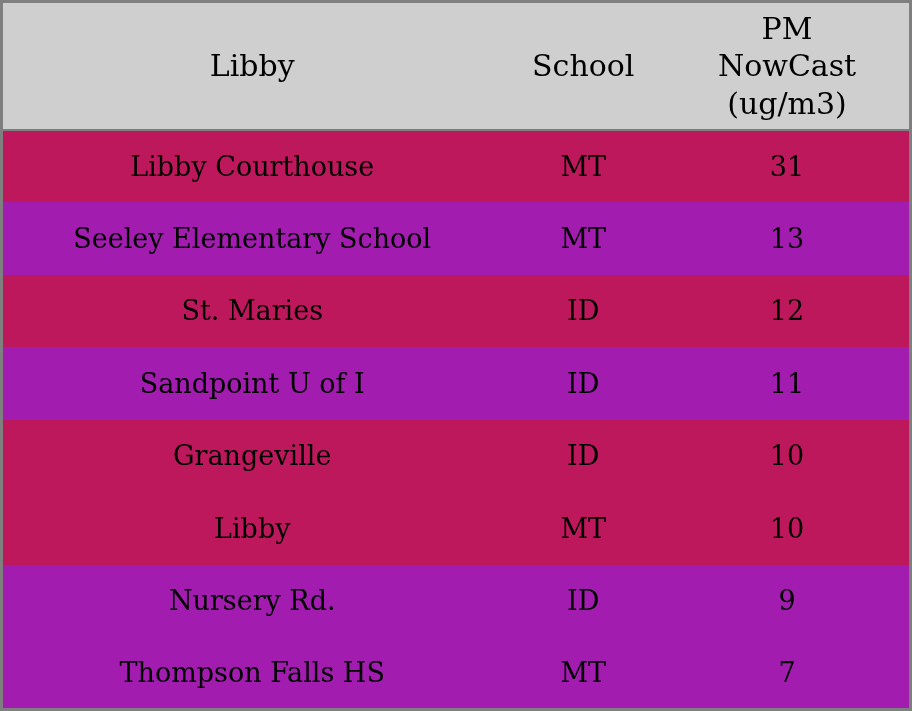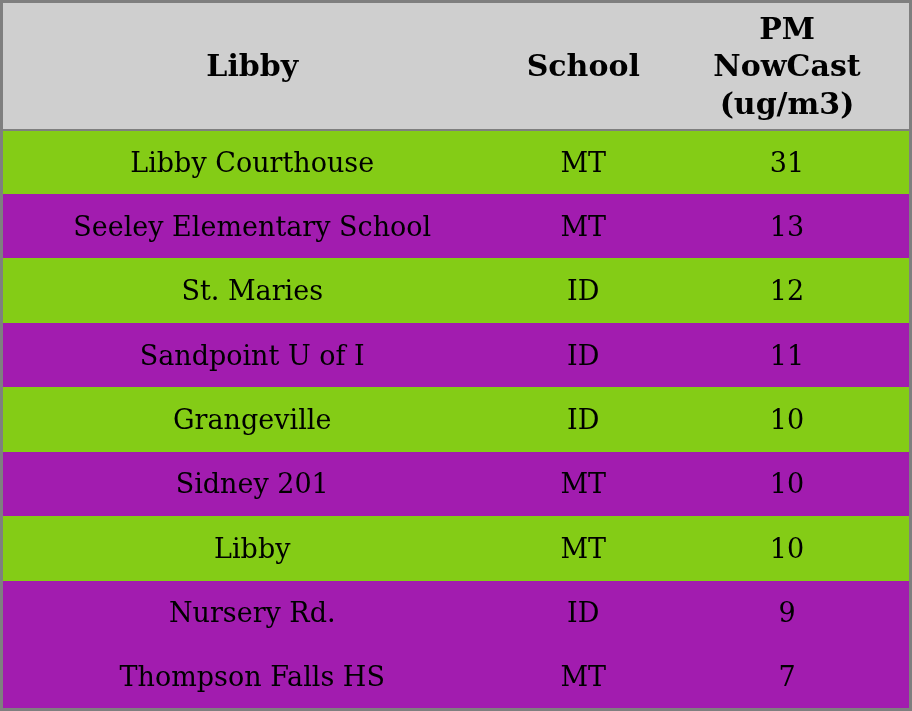--- a/index.html
+++ b/index.html
@@ -25,21 +25,21 @@
   table.aq-table col.col-site  { width: 55%; }
   table.aq-table col.col-state { width: 18%; }
   table.aq-table col.col-pm    { width: 27%; }
 
   thead tr {
     height: 128px;
   }
   thead th {
     background: #cfcfcf;
     border-bottom: 2px solid #7f7f7f;
-    font-weight: bold;
+    font-weight: normal;
     font-size: 30px;
     line-height: 1.25;
     text-align: center;
     vertical-align: middle;
     padding: 0;
   }
   thead th .wrap-narrow {
     display: inline-block;
     max-width: 175px;
   }
@@ -48,21 +48,21 @@
     height: 57px;
   }
   tbody td {
     font-size: 27px;
     text-align: center;
     vertical-align: middle;
     padding: 0;
     background: #a21caf;
   }
   tbody tr.row-odd td {
-    background: #84cc16;
+    background: #be185d;
   }
 </style>
 </head>
 <body>
 
 <div class="screen">
   <table class="aq-table">
     <colgroup>
       <col class="col-site">
       <col class="col-state">
@@ -94,25 +94,20 @@
       <tr class="row-even">
         <td>Sandpoint U of I</td>
         <td>ID</td>
         <td>11</td>
       </tr>
       <tr class="row-odd">
         <td>Grangeville</td>
         <td>ID</td>
         <td>10</td>
       </tr>
-      <tr class="row-even">
-        <td>Sidney 201</td>
-        <td>MT</td>
-        <td>10</td>
-      </tr>
       <tr class="row-odd">
         <td>Libby</td>
         <td>MT</td>
         <td>10</td>
       </tr>
       <tr class="row-even">
         <td>Nursery Rd.</td>
         <td>ID</td>
         <td>9</td>
       </tr>

